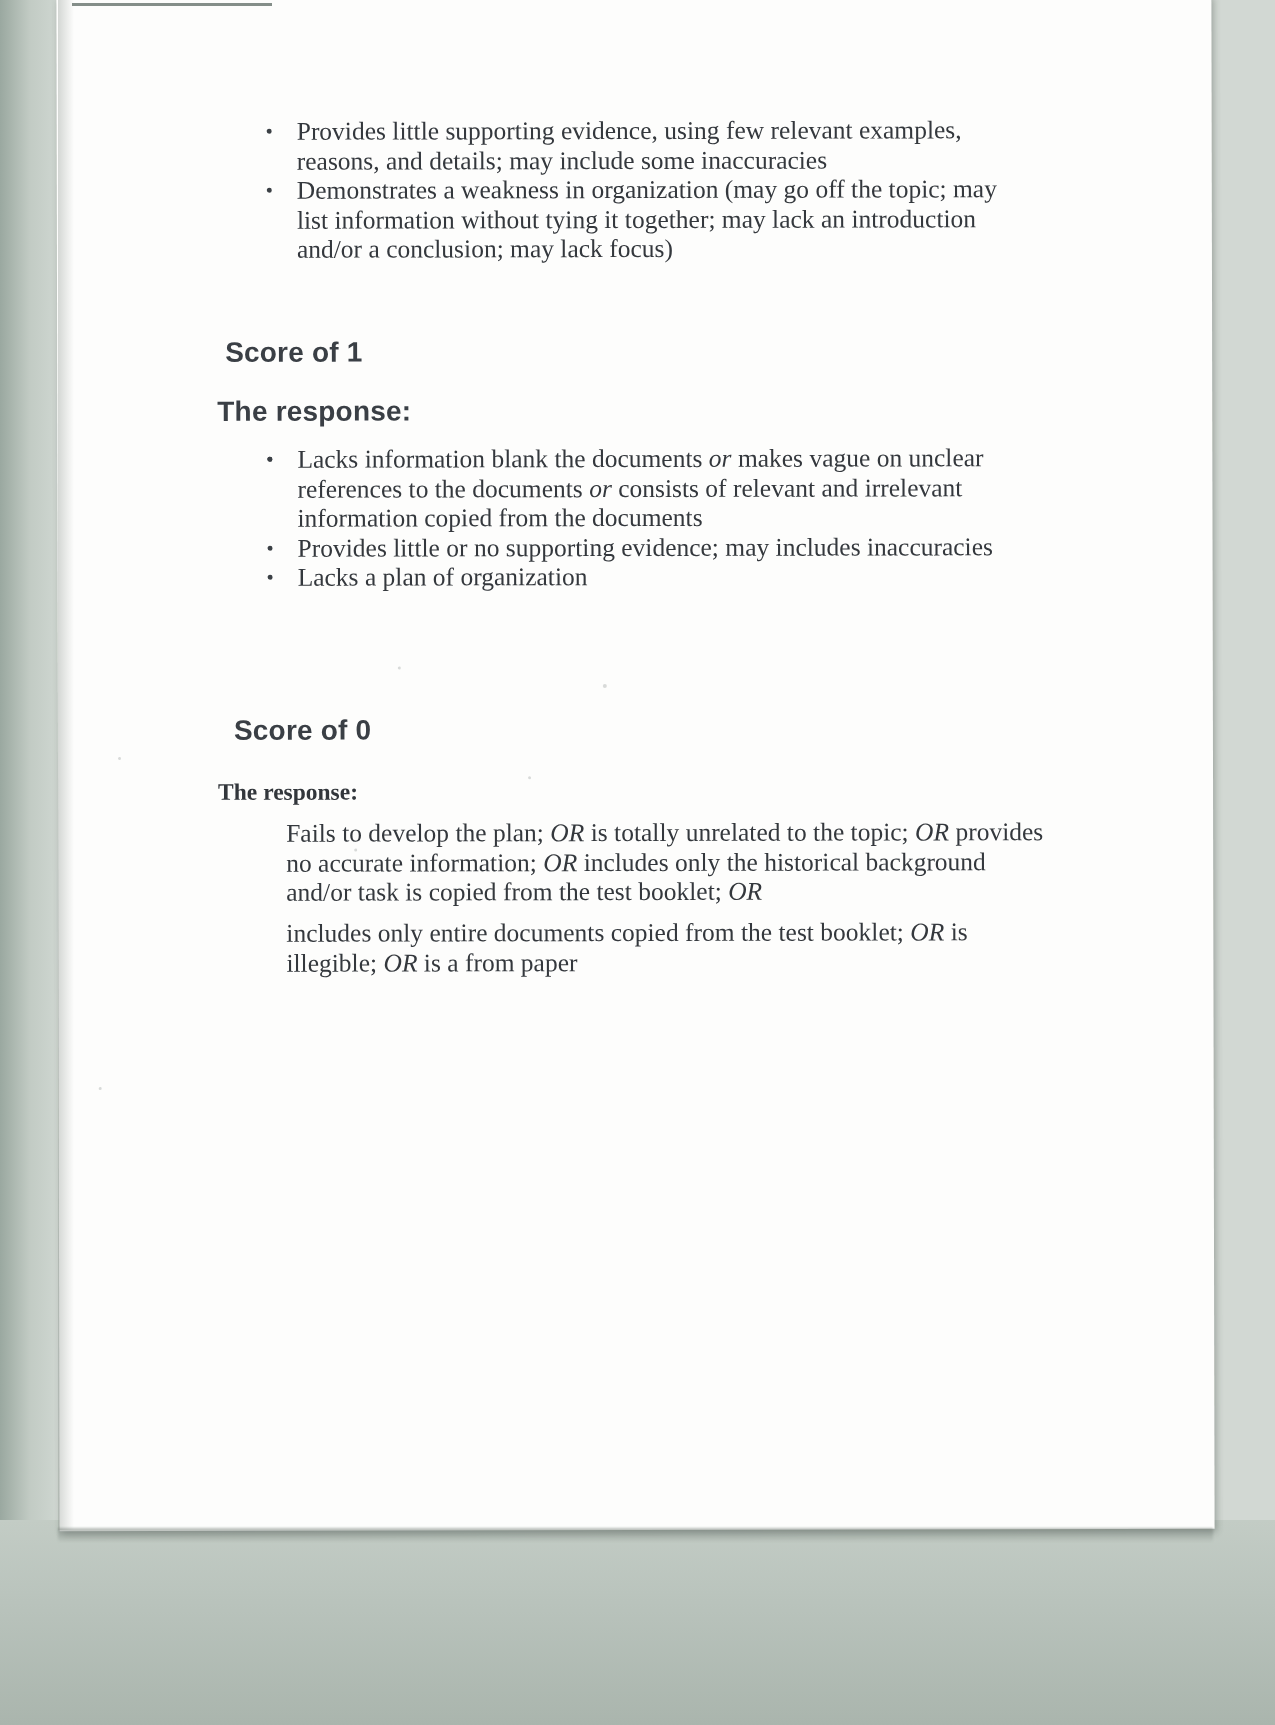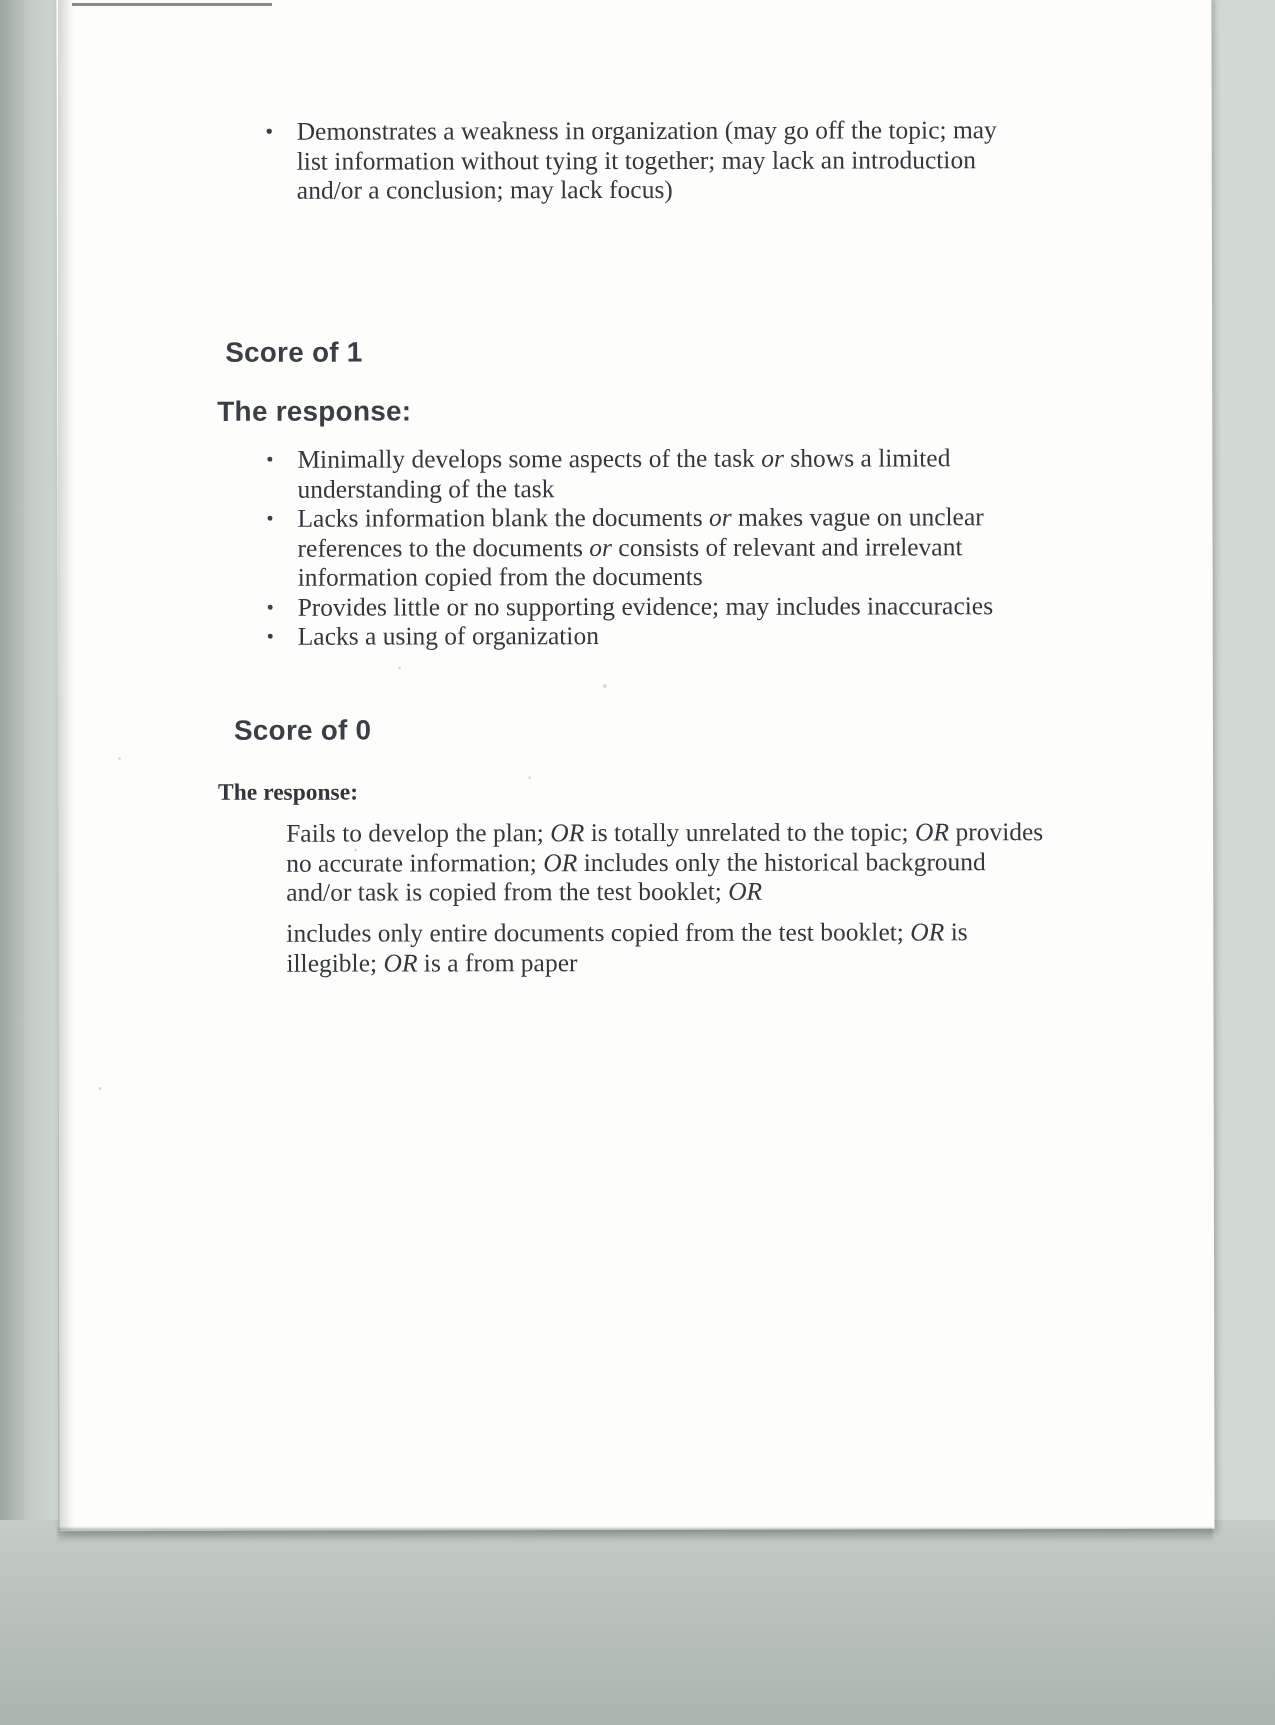--- a/index.html
+++ b/index.html
@@ -192,46 +192,46 @@
 
   <div class="scan-bed"></div>
   <div class="scan-bed-bottom"></div>
 
   <div class="sheet">
     <div class="content">
 
       <ul class="bullets blk-1">
         <li>
           <span class="bullet-dot"></span>
+          <span>Provides little supporting evidence, using few relevant examples, reasons, and details; may include some inaccuracies</span>
         </li>
         <li>
           <span class="bullet-dot"></span>
           <span>Demonstrates a weakness in organization (may go off the topic; may list information without tying it together; may lack an introduction and/or a conclusion; may lack focus)</span>
         </li>
       </ul>
 
       <div class="h-score-1">Score of 1</div>
       <div class="h-response-1">The response:</div>
 
       <ul class="bullets blk-2">
         <li>
           <span class="bullet-dot"></span>
-          <span><span>Minimally develops some aspects of the task </span><span class="it">or</span><span> shows a limited understanding of the task</span></span>
         </li>
         <li>
           <span class="bullet-dot"></span>
           <span><span>Lacks information blank the documents </span><span class="it">or</span><span> makes vague on unclear references to the documents </span><span class="it">or</span><span> consists of relevant and irrelevant information copied from the documents</span></span>
         </li>
         <li>
           <span class="bullet-dot"></span>
           <span>Provides little or no supporting evidence; may includes inaccuracies</span>
         </li>
         <li>
           <span class="bullet-dot"></span>
-          <span>Lacks a using of organization</span>
+          <span>Lacks a plan of organization</span>
         </li>
       </ul>
 
       <div class="h-score-0">Score of 0</div>
       <div class="h-response-0">The response:</div>
 
       <div class="para para-a"><span>Fails to develop the plan; </span><span class="it">OR</span><span> is totally unrelated to the topic; </span><span class="it">OR</span><span> provides no accurate information; </span><span class="it">OR</span><span> includes only the historical background and/or task is copied from the test booklet; </span><span class="it">OR</span></div>
 
       <div class="para para-b"><span>includes only entire documents copied from the test booklet; </span><span class="it">OR</span><span> is illegible; </span><span class="it">OR</span><span> is a from paper</span></div>
 

